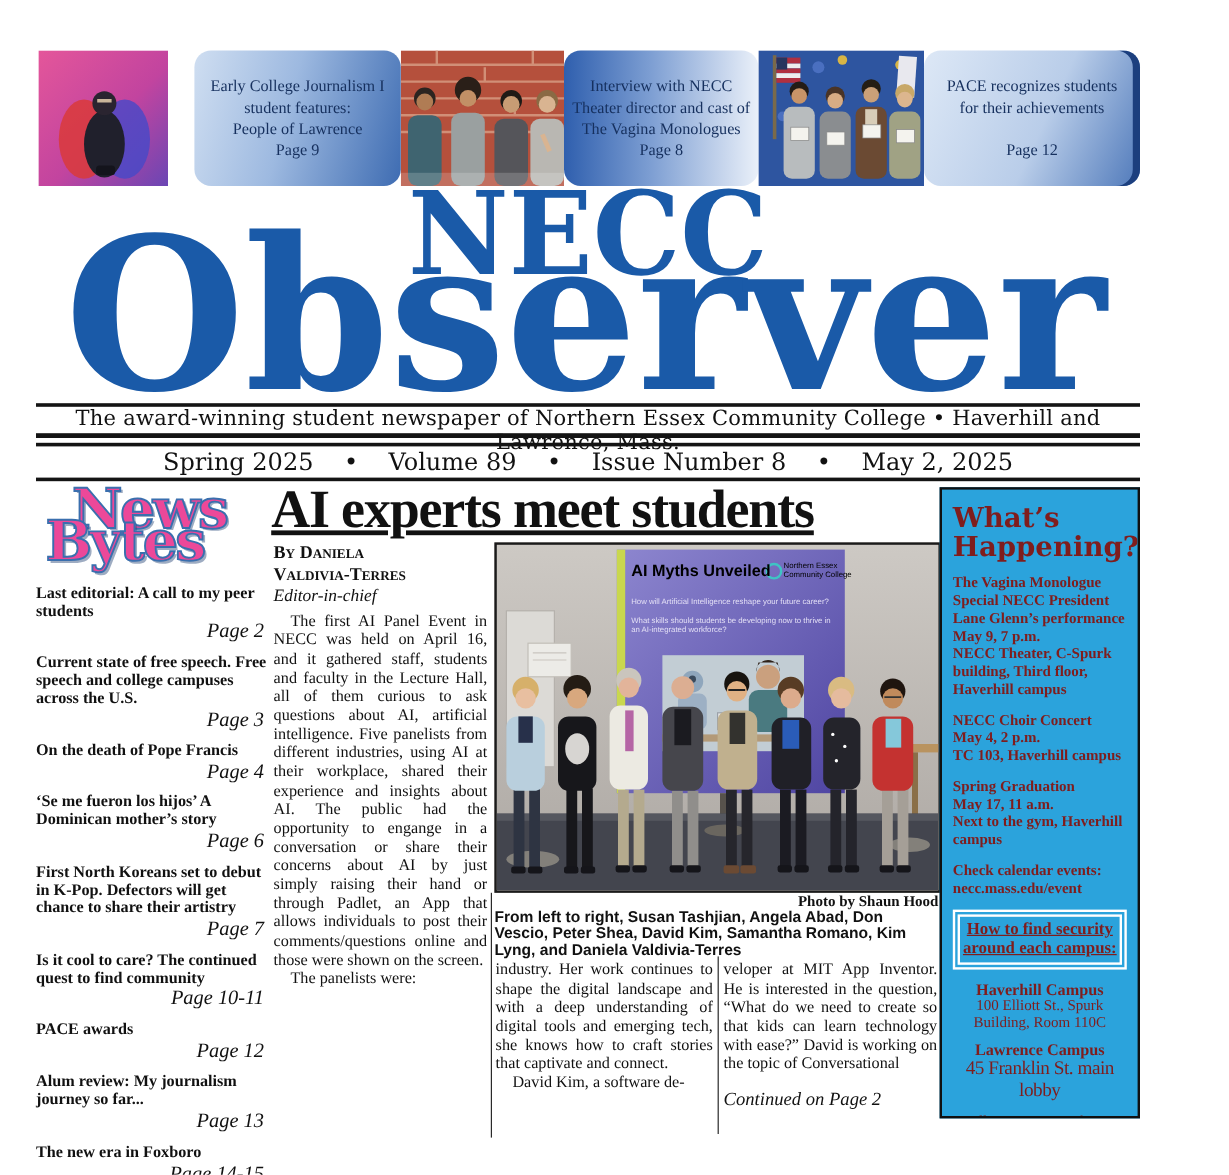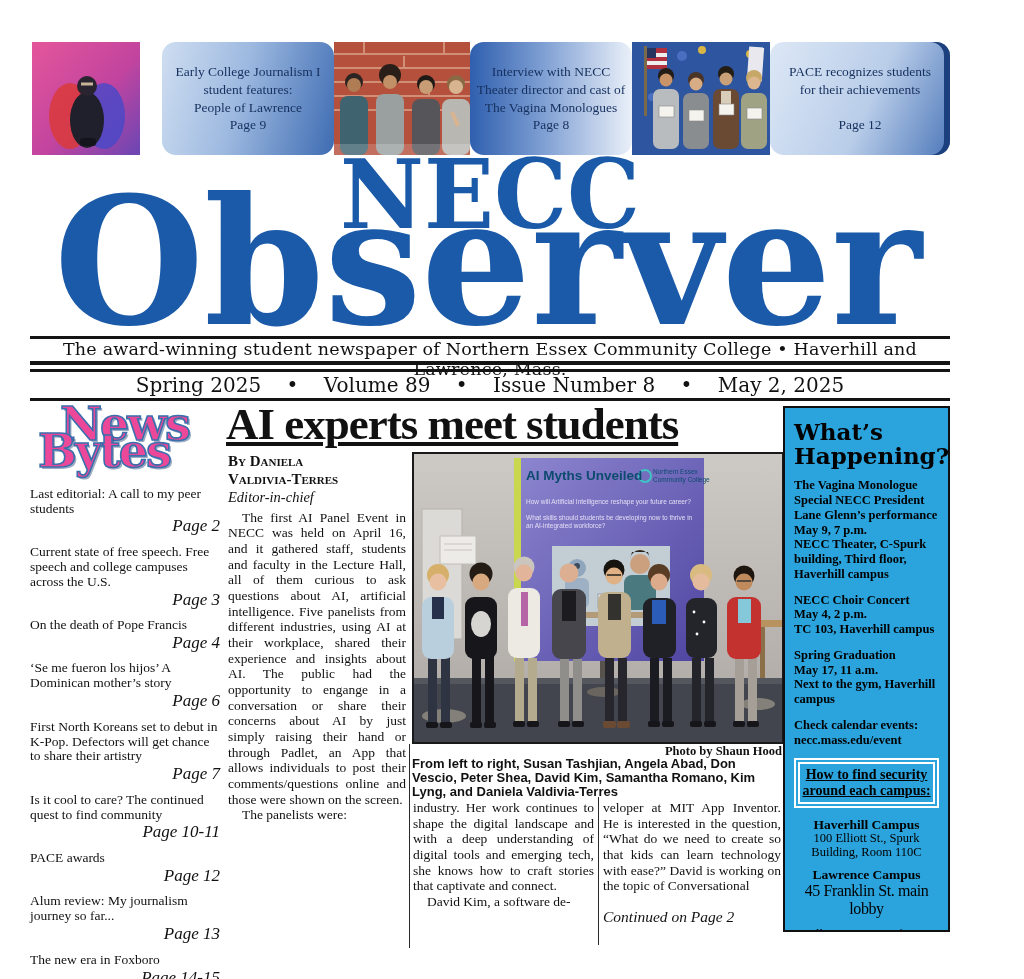--- a/index.html
+++ b/index.html
@@ -28,45 +28,45 @@
             font-family:"DejaVu Serif",serif;white-space:pre;}
 
   
   .nb-col{left:30px;top:404px;width:192px;}
   .nb-logo{line-height:.9;margin-bottom:14px;font-family:"DejaVu Serif",serif;
            font-weight:bold;font-size:46px;color:#ec4899;letter-spacing:-2px;
            -webkit-text-stroke:1.6px #3a6fae;text-shadow:2px 2px 0 rgba(40,70,120,.45);}
   .nb-news{margin-left:30px;}
   .nb-bytes{margin-top:-14px;margin-left:8px;}
   .nb-item{margin-bottom:9px;}
-  .nb-title{font-weight:normal;font-size:13.5px;line-height:1.1;}
+  .nb-title{font-weight:bold;font-size:13.5px;line-height:1.1;}
   .nb-page{text-align:right;font-size:17px;line-height:1.15;padding-right:2px;font-style:italic;}
 
   
   .headline{left:226px;top:398px;width:562px;font-size:45px;font-weight:bold;
             letter-spacing:-1px;font-family:"Liberation Serif",serif;}
   .col{font-size:13.5px;line-height:1.16;text-align:justify;}
   .col p{margin:0;text-indent:14px;}
   .col p.noind{text-indent:0;}
   .col1{left:228px;top:452px;width:178px;}
   .byline{font-variant:small-caps;font-weight:bold;font-size:15px;line-height:1.2;text-align:left;}
   .role{font-style:italic;font-size:14.5px;margin:1px 0 4px 0;text-align:left;}
   .photo-frame{left:412px;top:452px;width:368px;height:288px;border:2px solid #1a1a1a;background:#b6b1ac;}
-  .slide-text{position:absolute;color:#0c4a6e;font-family:"Liberation Sans",sans-serif;}
+  .slide-text{position:absolute;color:#000000;font-family:"Liberation Sans",sans-serif;}
   .photo-credit{left:412px;top:744px;width:370px;text-align:right;font-weight:bold;font-size:12.5px;}
   .caption{left:412px;top:757px;width:370px;font-family:"Liberation Sans",sans-serif;
            font-weight:bold;font-size:13px;line-height:1.08;text-align:left;}
   .col2{left:413px;top:800px;width:181px;}
   .col3{left:603px;top:800px;width:178px;}
   .vrule{width:1px;background:#2a2a2a;}
   .continued{margin-top:14px;font-style:italic;font-size:15.5px;text-indent:0;}
 
   
   .wh-box{left:783px;top:406px;width:167px;height:526px;box-sizing:border-box;
-          background:#2ba3dc;border:2.5px solid #101010;color:#000000;
+          background:#2ba3dc;border:2.5px solid #101010;color:#7f1d1d;
           padding:12px 9px;overflow:hidden;}
   .wh-title{font-family:"DejaVu Serif",serif;font-weight:bold;font-size:23px;line-height:1.03;margin-bottom:11px;}
   .wh-event{font-weight:bold;font-size:12.5px;line-height:1.18;margin-bottom:11px;}
   .wh-sec-outer{border:2px solid #fff;padding:2px;margin:2px 0 9px 0;}
   .wh-sec-inner{border:2px solid #fff;padding:3px 2px;text-align:center;}
   .wh-sec-title{font-weight:bold;font-size:14px;line-height:1.12;text-decoration:underline;}
   .wh-campus-name{font-weight:bold;font-size:13.5px;text-align:center;line-height:1.15;}
   .wh-campus-addr{font-size:12.5px;text-align:center;line-height:1.1;margin-bottom:7px;}
   .wh-campus-addr.cond{font-size:16px;letter-spacing:-.4px;}
   .wh-phone{font-size:12.5px;text-align:center;line-height:1.14;margin-top:10px;}

